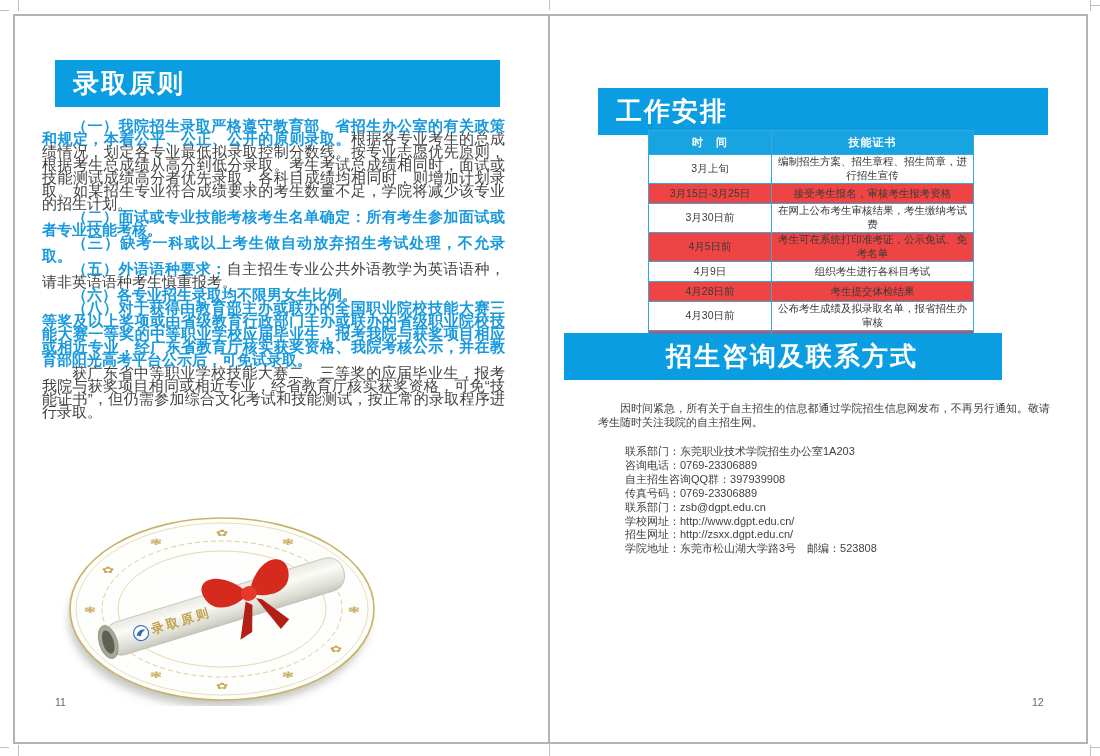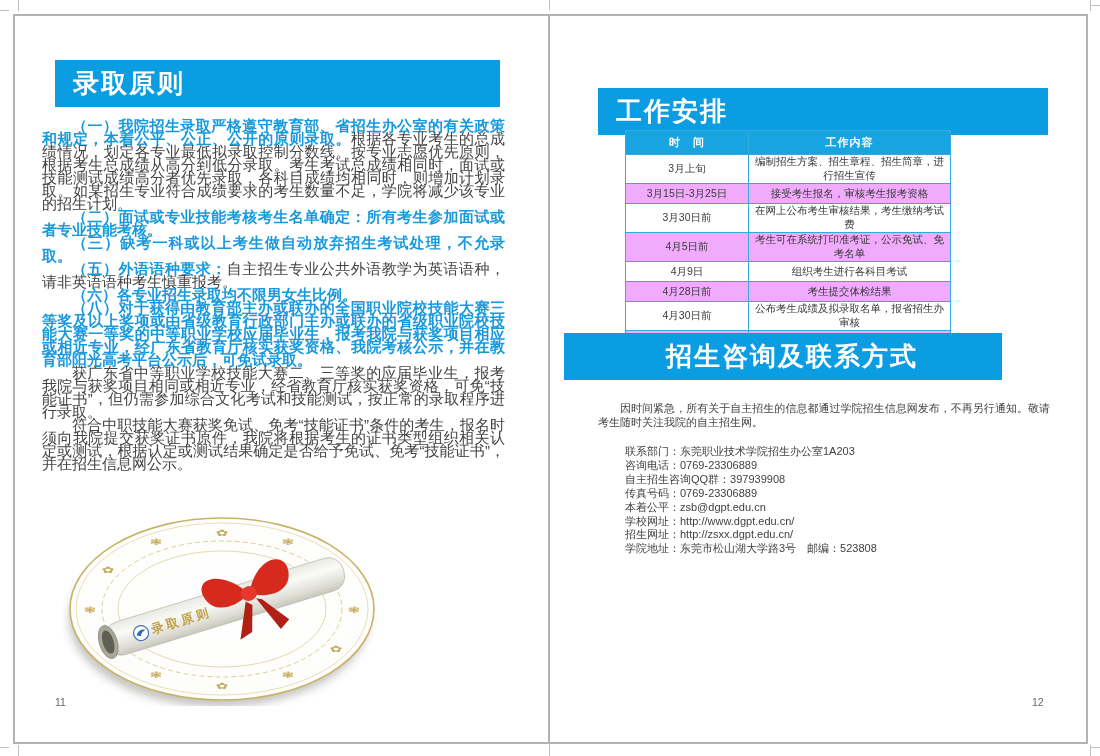--- a/index.html
+++ b/index.html
@@ -12,26 +12,26 @@
   
   .banner{position:absolute;height:47px;background:#0a9de2;color:#ffffff;
           font-weight:bold;font-size:26px;line-height:47px;padding-left:18px;box-sizing:border-box;
           letter-spacing:2px;}
   
   .bodytext{position:absolute;left:42px;top:119px;width:463px;font-size:15px;line-height:13px;
             text-align:justify;color:#424242;}
   .bodytext p{margin:0;text-indent:2em;}
   .lead{color:#1899dd;font-weight:bold;}
   
-  table.sched{position:absolute;left:625px;top:130px;width:325px;border-collapse:collapse;
+  table.sched{position:absolute;left:648px;top:130px;width:325px;border-collapse:collapse;
               font-size:10.5px;color:#3a3a3a;table-layout:fixed;}
   table.sched th{background:#18a3e1;color:#ffffff;font-weight:bold;height:21px;
                  border:1px solid #35a8dd;font-size:11px;letter-spacing:1px;}
   table.sched td{height:19px;border:1px solid #35a8dd;text-align:center;padding:0 4px;}
-  table.sched tr.alt td{background:#f0abfc;}
+  table.sched tr.alt td{background:#ef4444;}
   table.sched col.c1{width:123px;}
   table.sched col.c2{width:202px;}
   
   .intro{position:absolute;left:598px;top:401px;width:452px;font-size:11px;line-height:14px;
          text-align:justify;color:#424242;text-indent:2em;}
   .contacts{position:absolute;left:625px;top:445px;font-size:11px;line-height:13.9px;color:#3f3f3f;}
   .contacts div{white-space:nowrap;}
   .pagenum{position:absolute;top:696px;font-size:10.5px;color:#666666;}
   #plate-wrap{position:absolute;left:63px;top:503px;width:318px;height:203px;}
 </style>
@@ -58,21 +58,20 @@
   </div>
 
   <div class="bodytext">
     <p><span class="lead">（一）我院招生录取严格遵守教育部、省招生办公室的有关政策和规定，本着公平、公正、公开的原则录取。</span><span>根据各专业考生的总成绩情况，划定各专业最低拟录取控制分数线。按专业志愿优先原则，根据考生总成绩从高分到低分录取。考生考试总成绩相同时，面试或技能测试成绩高分者优先录取，各科目成绩均相同时，则增加计划录取。如某招生专业符合成绩要求的考生数量不足，学院将减少该专业的招生计划。</span></p>
     <p><span class="lead">（二）面试或专业技能考核考生名单确定：所有考生参加面试或者专业技能考核。</span><span></span></p>
     <p><span class="lead">（三）缺考一科或以上考生做自动放弃招生考试处理，不允录取。</span><span></span></p>
     <p><span class="lead">（五）外语语种要求：</span><span>自主招生专业公共外语教学为英语语种，请非英语语种考生慎重报考。</span></p>
     <p><span class="lead">（六）各专业招生录取均不限男女生比例。</span><span></span></p>
     <p><span class="lead">（八）对于获得由教育部主办或联办的全国职业院校技能大赛三等奖及以上奖项或由省级教育行政部门主办或联办的省级职业院校技能大赛一等奖的中等职业学校应届毕业生，报考我院与获奖项目相应或相近专业，经广东省教育厅核实获奖资格、我院考核公示，并在教育部阳光高考平台公示后，可免试录取。</span><span></span></p>
     <p><span class="lead"></span><span>获广东省中等职业学校技能大赛二、三等奖的应届毕业生，报考我院与获奖项目相同或相近专业，经省教育厅核实获奖资格，可免“技能证书”，但仍需参加综合文化考试和技能测试，按正常的录取程序进行录取。</span></p>
-    <p><span class="lead"></span><span>符合中职技能大赛获奖免试、免考“技能证书”条件的考生，报名时须向我院提交获奖证书原件，我院将根据考生的证书类型组织相关认定或测试，根据认定或测试结果确定是否给予免试、免考“技能证书”，并在招生信息网公示。</span></p>
   </div>
 
   <div id="plate-wrap">
     <svg width="318" height="203" viewBox="0 0 318 203">
       <defs>
         <filter id="blur4" x="-20%" y="-20%" width="140%" height="140%">
             <feGaussianBlur stdDeviation="4"></feGaussianBlur>
           </filter>
         <linearGradient id="scrollGrad" x1="0" y1="0" x2="0" y2="1">
           <stop offset="0" stop-color="#e9e9e2"></stop>
@@ -136,21 +135,21 @@
   </div>
 
   <table class="sched">
     <colgroup>
         <col class="c1">
         <col class="c2">
       </colgroup>
     <tbody>
         <tr>
       <th>时　间</th>
-      <th>工作内容</th>
+      <th>技能证书</th>
     </tr>
     <tr>
           <td>3月上旬</td>
           <td>编制招生方案、招生章程、招生简章，进行招生宣传</td>
         </tr>
     <tr class="alt">
           <td>3月15日-3月25日</td>
           <td>接受考生报名，审核考生报考资格</td>
         </tr>
     <tr>
@@ -188,21 +187,21 @@
     <span>招生咨询及联系方式</span>
   </div>
 
   <div class="intro">因时间紧急，所有关于自主招生的信息都通过学院招生信息网发布，不再另行通知。敬请考生随时关注我院的自主招生网。</div>
 
   <div class="contacts">
     <div>联系部门：东莞职业技术学院招生办公室1A203</div>
     <div>咨询电话：0769-23306889</div>
     <div>自主招生咨询QQ群：397939908</div>
     <div>传真号码：0769-23306889</div>
-    <div>本着公平：zsb@dgpt.edu.cn</div>
+    <div>联系部门：zsb@dgpt.edu.cn</div>
     <div>学校网址：http://www.dgpt.edu.cn/</div>
     <div>招生网址：http://zsxx.dgpt.edu.cn/</div>
     <div>学院地址：东莞市松山湖大学路3号　邮编：523808</div>
   </div>
 
   <div class="pagenum" style="left:1032px;">12</div>
 
 </div>
 
 </body></html>

